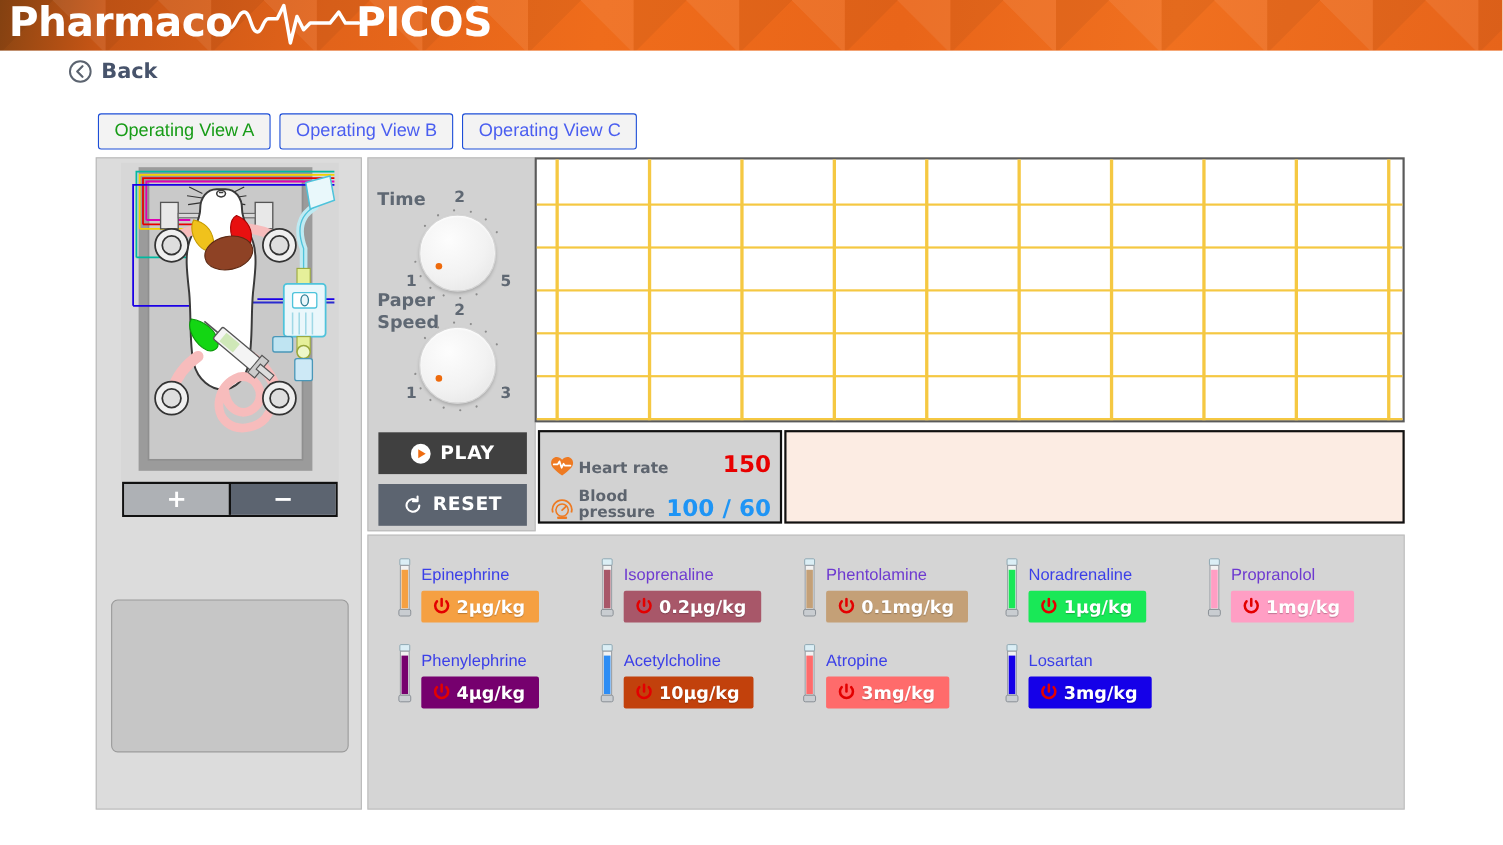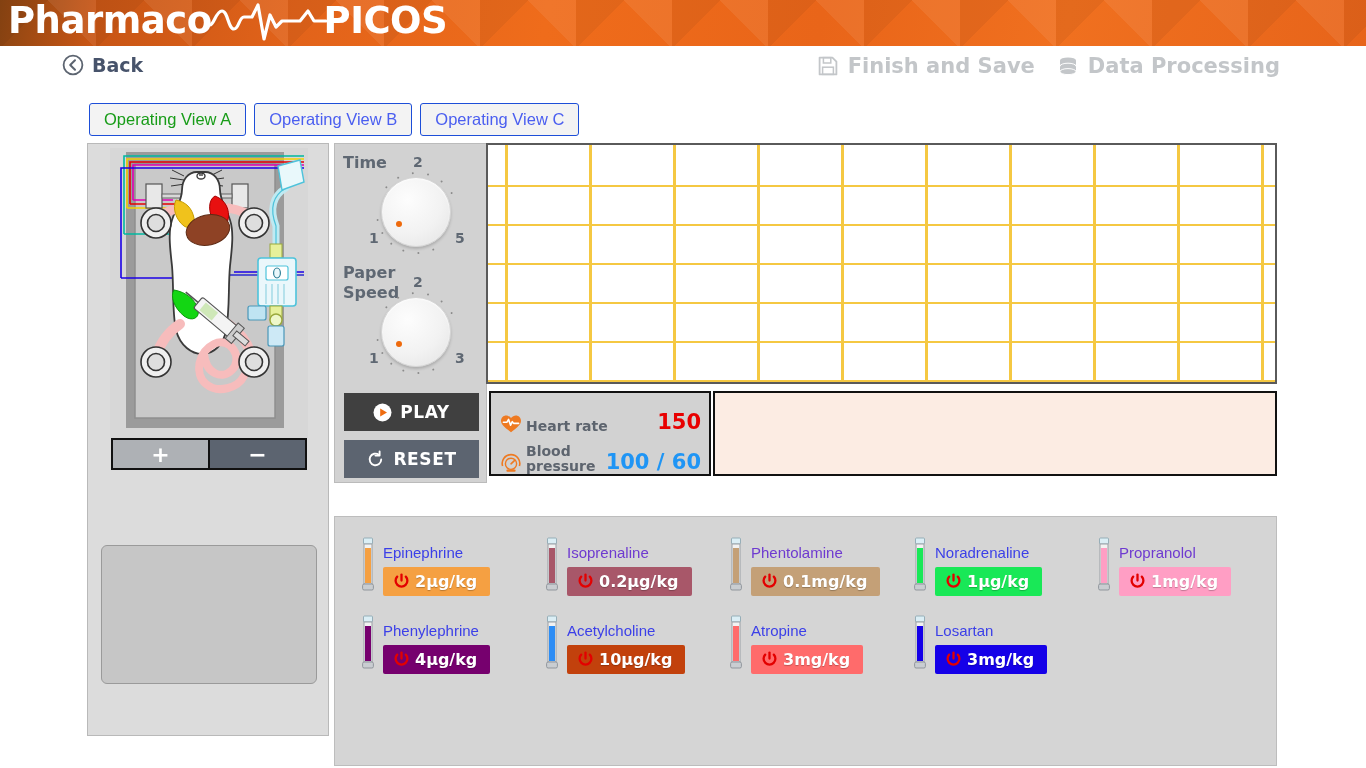--- a/index.html
+++ b/index.html
@@ -161,21 +161,21 @@
   .vval.bp { color: #1f95f5; }
 
   .logpanel {
     position: absolute; left: 713px; top: 391px; width: 564px; height: 85px;
     background: #fcece3; border: 2px solid #111;
   }
 
   
   .drugpanel {
     position: absolute; left: 334px; top: 486px; width: 943px; height: 250px;
-    background: #d5d5d5; border: 1px solid #bdbdbd; margin-top: 30px;
+    background: #d5d5d5; border: 1px solid #bdbdbd;
   }
   .druggrid {
     position: absolute; left: 13px; top: 13px;
     display: grid; grid-template-columns: repeat(5, 184px); grid-auto-rows: 78px;
   }
   .drug { position: relative; }
   .vial { position: absolute; left: 12px; top: 7px; }
   .drugname {
     position: absolute; left: 35px; top: 14px;
     font-size: 15px; color: #3b3fe8; font-family: "Liberation Sans", sans-serif;
@@ -210,40 +210,20 @@
 
   <div class="navrow">
     <div class="backbtn">
       <svg width="22" height="22" viewBox="0 0 22 22">
         <circle cx="11" cy="11" r="9.4" fill="none" stroke="#5c6470" stroke-width="1.8"></circle>
         <path d="M13 6.2 L8.2 11 L13 15.8" fill="none" stroke="#5c6470" stroke-width="2" stroke-linecap="round" stroke-linejoin="round"></path>
       </svg>
       <span>Back</span>
     </div>
 
-    <div class="hdr-actions">
-      <div class="hdr-act">
-        <svg width="22" height="22" viewBox="0 0 22 22">
-          <path d="M2.6 2.6 H15.4 L19.4 6.6 V19.4 H2.6 Z" fill="none" stroke="#c3c6c9" stroke-width="1.8" stroke-linejoin="round"></path>
-          <rect x="6.4" y="2.6" width="7.4" height="5.4" fill="none" stroke="#c3c6c9" stroke-width="1.5"></rect>
-          <rect x="5.6" y="12.2" width="10.8" height="7.2" fill="none" stroke="#c3c6c9" stroke-width="1.5"></rect>
-        </svg>
-        <span>Finish and Save</span>
-      </div>
-      <div class="hdr-act">
-        <svg width="22" height="22" viewBox="0 0 22 22">
-          <ellipse cx="11" cy="5.4" rx="8" ry="3" fill="#c3c6c9"></ellipse>
-          <path d="M3 5.4 V9 a8 3 0 0 0 16 0 V5.4" fill="#c3c6c9"></path>
-          <ellipse cx="11" cy="11.2" rx="8" ry="3" fill="#c3c6c9" stroke="#ffffff" stroke-width="1"></ellipse>
-          <path d="M3 11.2 V14.6 a8 3 0 0 0 16 0 V11.2" fill="#c3c6c9"></path>
-          <ellipse cx="11" cy="16.6" rx="8" ry="3" fill="#c3c6c9" stroke="#ffffff" stroke-width="1"></ellipse>
-        </svg>
-        <span>Data Processing</span>
-      </div>
-    </div>
   </div>
 
   <div class="tabs">
     <div class="tab green">Operating View A</div>
     <div class="tab blue">Operating View B</div>
     <div class="tab blue">Operating View C</div>
   </div>
 
   <div class="leftpanel">
     <div class="prepbox">
@@ -342,21 +322,21 @@
     <div class="zoomrow">
       <div class="zbtn plus">+</div>
       <div class="zbtn minus">−</div>
     </div>
 
     <div class="placeholderbox"></div>
   </div>
 
   <div class="knobpanel">
 
-    <div class="knobgroup" style="left:0;top:0;width:176px;height:110px;">
+    <div class="knobgroup" style="left:0;top:18px;width:176px;height:110px;">
       <div class="knob-label" style="left:8px;top:9px;">Time</div>
       <div class="knum" style="left:78px;top:10px;">2</div>
       <div class="knum" style="left:34px;top:86px;">1</div>
       <div class="knum" style="left:120px;top:86px;">5</div>
       <div class="dial" style="left:46px;top:33px;">
         <div class="ticks">
           <i style="transform:rotate(-140deg) translate(40px)"></i>
             <i style="transform:rotate(-118deg) translate(40px)"></i>
           <i style="transform:rotate(-96deg) translate(40px)"></i>
             <i style="transform:rotate(-74deg) translate(40px)"></i>

